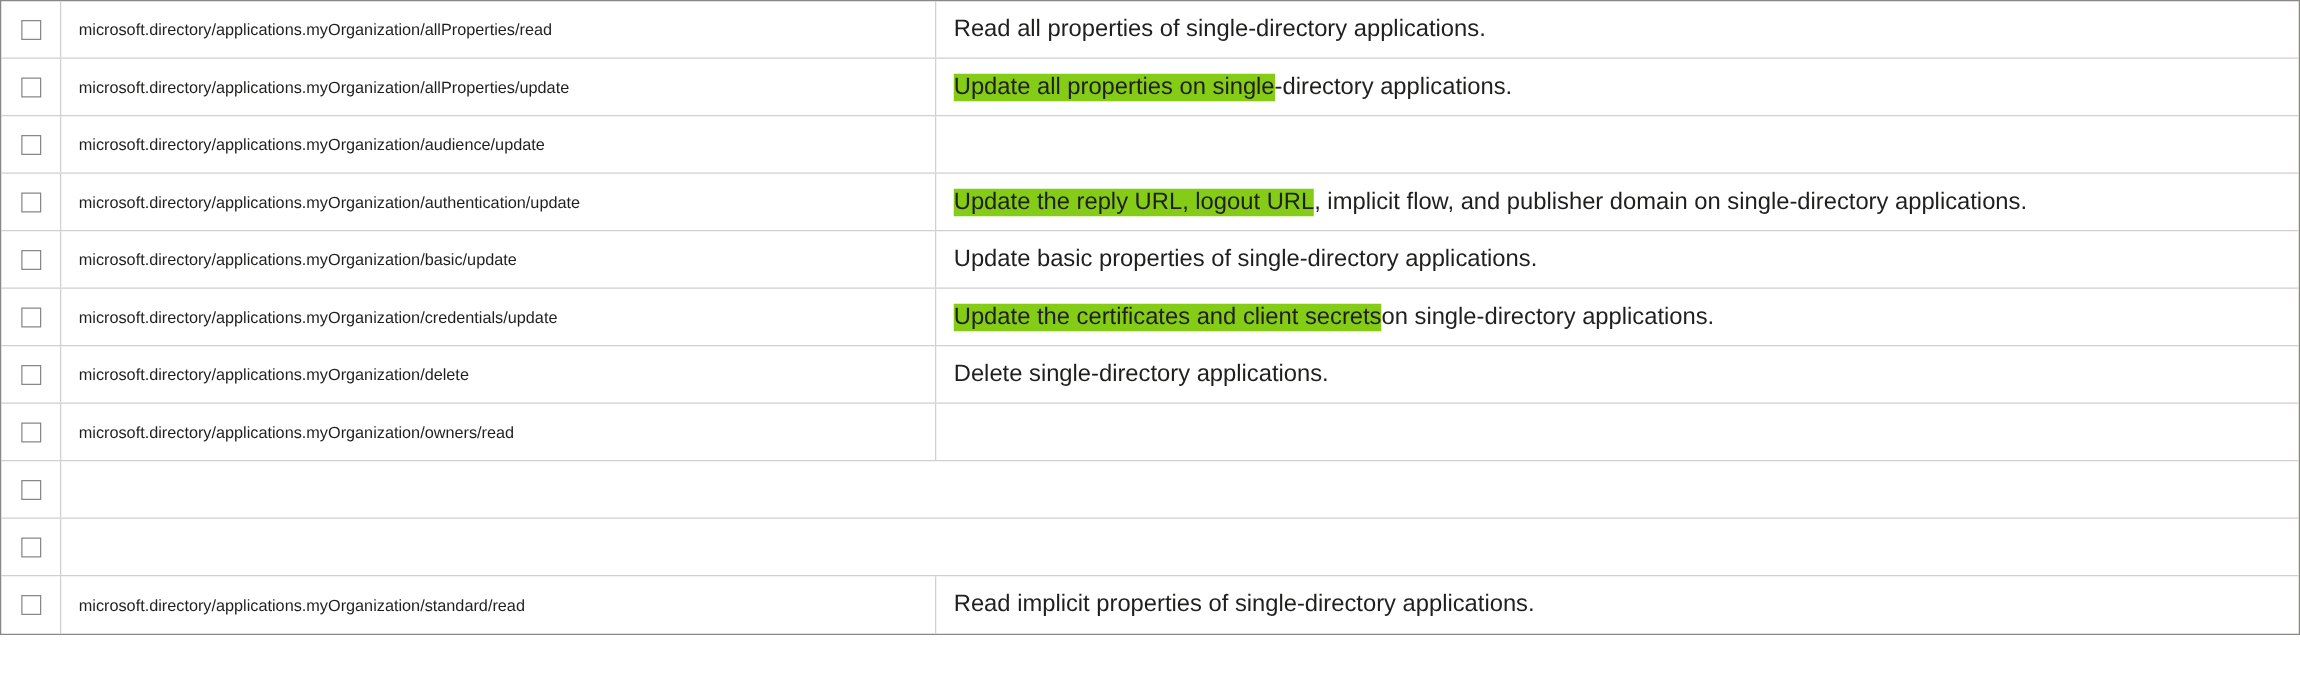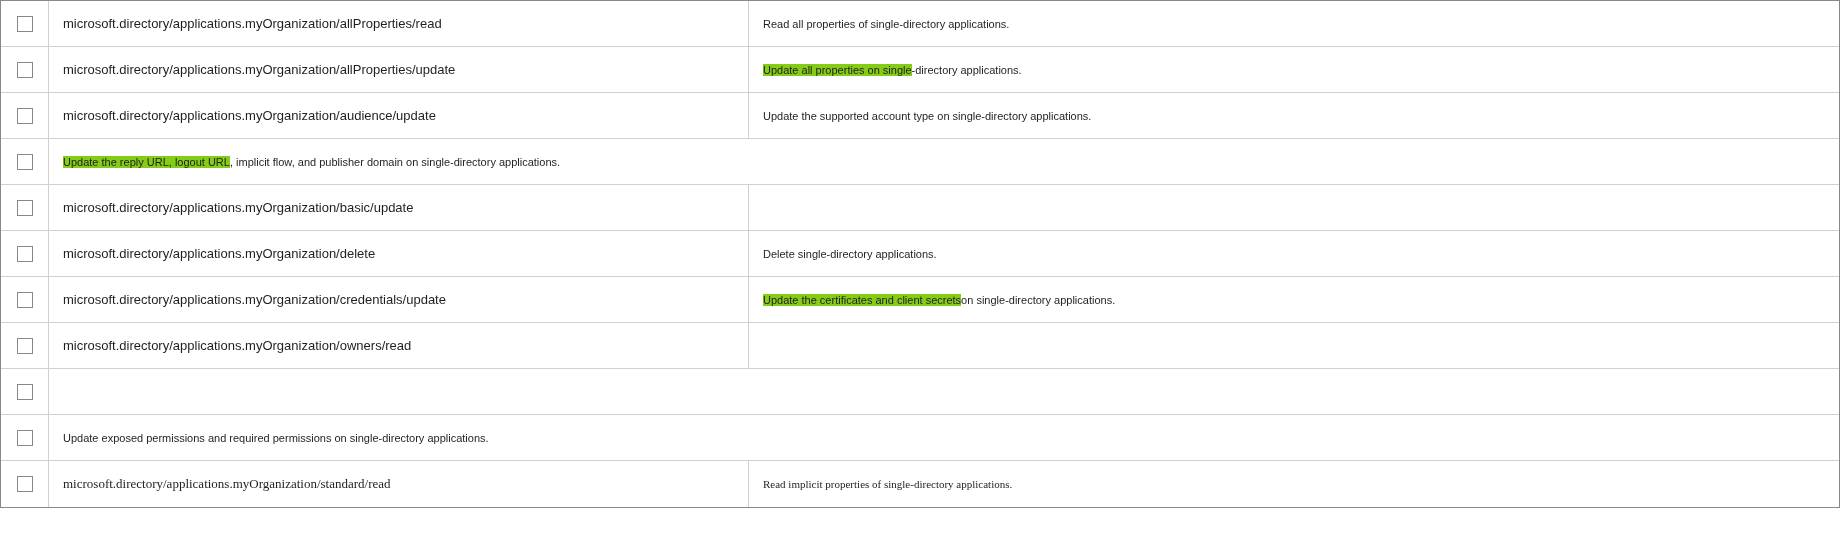--- a/index.html
+++ b/index.html
@@ -23,21 +23,20 @@
 
     .table-row {
       display: flex;
       align-items: stretch;
       border-bottom: 1px solid #d2d0ce;
       min-height: 46px;
     }
 
     .table-row:last-child {
       border-bottom: none;
-      font-family: Liberation Serif, serif;
     }
 
     .cell-checkbox {
       display: flex;
       align-items: center;
       justify-content: center;
       width: 48px;
       min-width: 48px;
       padding: 8px;
       border-right: 1px solid #d2d0ce;
@@ -52,21 +51,21 @@
       border-right: 1px solid #d2d0ce;
       font-size: 13px;
       color: #201f1e;
     }
 
     .cell-description {
       display: flex;
       align-items: center;
       flex: 1;
       padding: 10px 14px;
-      font-size: 11px;
+      font-size: 19px;
       color: #201f1e;
     }
 
     .checkbox {
       width: 16px;
       height: 16px;
       border: 1.5px solid #8a8886;
       background: #fff;
       display: inline-block;
       cursor: pointer;
@@ -93,64 +92,64 @@
         <div class="checkbox"></div>
       </div>
       <div class="cell-permission">microsoft.directory/applications.myOrganization/allProperties/update</div>
       <div class="cell-description"><span class="highlight">Update all properties on single</span>-directory applications.</div>
     </div>
     <div class="table-row">
       <div class="cell-checkbox">
         <div class="checkbox"></div>
       </div>
       <div class="cell-permission">microsoft.directory/applications.myOrganization/audience/update</div>
-      <div class="cell-description">Update the supported account type on single-directory applications.</div>
     </div>
     <div class="table-row">
       <div class="cell-checkbox">
         <div class="checkbox"></div>
       </div>
+      <div class="cell-permission">microsoft.directory/applications.myOrganization/authentication/update</div>
       <div class="cell-description"><span class="highlight">Update the reply URL, logout URL</span>, implicit flow, and publisher domain on single-directory applications.</div>
     </div>
     <div class="table-row">
       <div class="cell-checkbox">
         <div class="checkbox"></div>
       </div>
       <div class="cell-permission">microsoft.directory/applications.myOrganization/basic/update</div>
+      <div class="cell-description">Update basic properties of single-directory applications.</div>
+    </div>
+    <div class="table-row">
+      <div class="cell-checkbox">
+        <div class="checkbox"></div>
+      </div>
+      <div class="cell-permission">microsoft.directory/applications.myOrganization/credentials/update</div>
+      <div class="cell-description"><span class="highlight">Update the certificates and client secrets</span> on single-directory applications.</div>
     </div>
     <div class="table-row">
       <div class="cell-checkbox">
         <div class="checkbox"></div>
       </div>
       <div class="cell-permission">microsoft.directory/applications.myOrganization/delete</div>
       <div class="cell-description">Delete single-directory applications.</div>
-    </div>
-    <div class="table-row">
-      <div class="cell-checkbox">
-        <div class="checkbox"></div>
-      </div>
-      <div class="cell-permission">microsoft.directory/applications.myOrganization/credentials/update</div>
-      <div class="cell-description"><span class="highlight">Update the certificates and client secrets</span> on single-directory applications.</div>
     </div>
     <div class="table-row">
       <div class="cell-checkbox">
         <div class="checkbox"></div>
       </div>
       <div class="cell-permission">microsoft.directory/applications.myOrganization/owners/read</div>
     </div>
     <div class="table-row">
       <div class="cell-checkbox">
         <div class="checkbox"></div>
       </div>
     </div>
     <div class="table-row">
       <div class="cell-checkbox">
         <div class="checkbox"></div>
       </div>
-      <div class="cell-description">Update exposed permissions and required permissions on single-directory applications.</div>
     </div>
     <div class="table-row">
       <div class="cell-checkbox">
         <div class="checkbox"></div>
       </div>
       <div class="cell-permission">microsoft.directory/applications.myOrganization/standard/read</div>
       <div class="cell-description">Read implicit properties of single-directory applications.</div>
     </div>
   </div>
 

